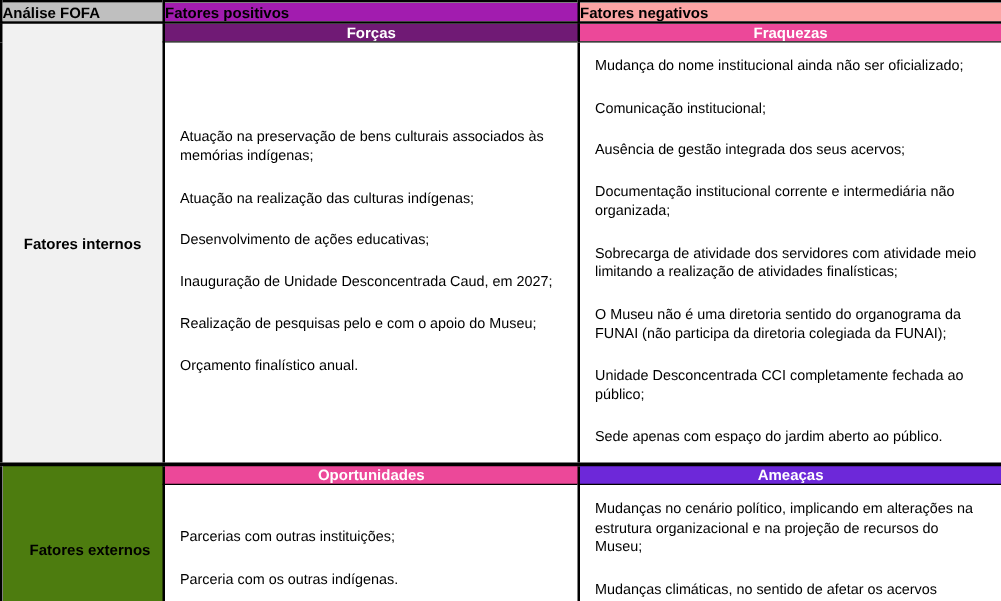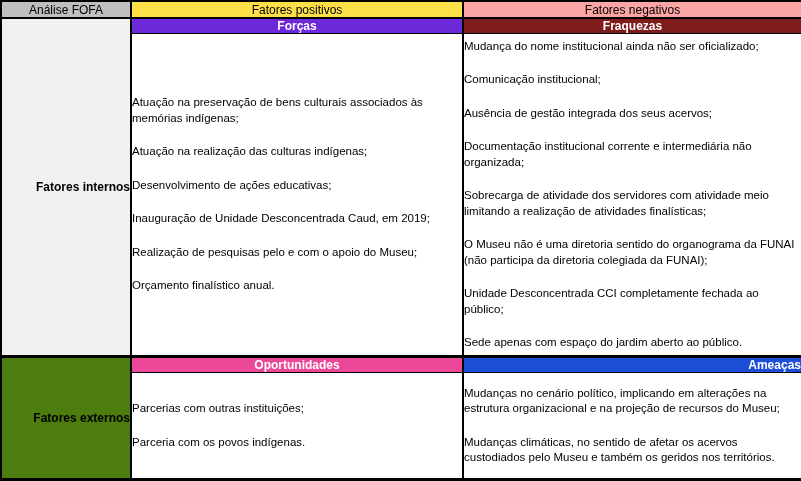--- a/index.html
+++ b/index.html
@@ -19,100 +19,99 @@
     border-left-width: 2px;
     border-right-width: 2px;
     padding: 0;
     overflow: hidden;
   }
   tr.r1 { height: 17px; }
   tr.r2 { height: 15px; }
   tr.r4 { height: 16px; }
   tr.r5 { height: 107px; }
   .hdr {
-    font-weight: normal;
+    font-weight: bold;
     font-size: 12px;
-    text-align: center;
     vertical-align: middle;
     border-bottom-width: 2px !important;
   }
   .sub {
     font-weight: bold;
     font-size: 12px;
     text-align: center;
     vertical-align: middle;
     color: #fff;
     line-height: 14px;
   }
   .rowlabel {
     font-weight: bold;
     font-size: 12px;
-    text-align: right;
+    text-align: center;
     vertical-align: middle;
   }
   .content {
     vertical-align: middle;
     font-size: 11.5px;
     line-height: 15.5px;
     padding: 4px 6px 4px 9px;
     text-align: left;
   }
-  .content p.item { margin: 0; }
+  .content p.item { margin: 12px; }
   .content p.item + p.item { margin-top: 18px; }
   tr.sect td { border-top-width: 3px !important; }
 </style>
 </head>
 <body>
 
 <table class="fofa-table">
   <colgroup>
     <col style="width:130px">
     <col style="width:332px">
     <col style="width:339px">
   </colgroup>
   <tbody>
     <tr class="r1">
       <td class="hdr" style="background-color: rgb(191, 191, 191);">Análise FOFA</td>
-      <td class="hdr" style="background-color: #fde047;">Fatores positivos</td>
+      <td class="hdr" style="background-color: #a21caf;">Fatores positivos</td>
       <td class="hdr" style="background-color: #fca5a5;">Fatores negativos</td>
     </tr>
     <tr class="r2">
       <td class="rowlabel" rowspan="2" style="background-color: rgb(241, 241, 241);">Fatores internos</td>
-      <td class="sub" style="background-color: #6d28d9;">Forças</td>
-      <td class="sub" style="background-color: #7f1d1d;">Fraquezas</td>
+      <td class="sub" style="background-color: #701a75;">Forças</td>
+      <td class="sub" style="background-color: #ec4899;">Fraquezas</td>
     </tr>
     <tr class="r3">
       <td class="content">
           <p class="item">Atuação na preservação de bens culturais associados às memórias indígenas;</p>
           <p class="item">Atuação na realização das culturas indígenas;</p>
           <p class="item">Desenvolvimento de ações educativas;</p>
-          <p class="item">Inauguração de Unidade Desconcentrada Caud, em 2019;</p>
+          <p class="item">Inauguração de Unidade Desconcentrada Caud, em 2027;</p>
           <p class="item">Realização de pesquisas pelo e com o apoio do Museu;</p>
           <p class="item">Orçamento finalístico anual.</p>
         </td>
       <td class="content">
           <p class="item">Mudança do nome institucional ainda não ser oficializado;</p>
           <p class="item">Comunicação institucional;</p>
           <p class="item">Ausência de gestão integrada dos seus acervos;</p>
           <p class="item">Documentação institucional corrente e intermediária não organizada;</p>
           <p class="item">Sobrecarga de atividade dos servidores com atividade meio limitando a realização de atividades finalísticas;</p>
           <p class="item">O Museu não é uma diretoria sentido do organograma da FUNAI (não participa da diretoria colegiada da FUNAI);</p>
           <p class="item">Unidade Desconcentrada CCI completamente fechada ao público;</p>
           <p class="item">Sede apenas com espaço do jardim aberto ao público.</p>
         </td>
     </tr>
     <tr class="r4 sect">
       <td class="rowlabel" rowspan="2" style="background-color: #4d7c0f; padding-left: 12px;">Fatores externos</td>
       <td class="sub" style="background-color: #ec4899;">Oportunidades</td>
-      <td class="sub" style="background-color: #1d4ed8; text-align: right;">Ameaças</td>
+      <td class="sub" style="background-color: #6d28d9;">Ameaças</td>
     </tr>
     <tr class="r5">
       <td class="content">
           <p class="item">Parcerias com outras instituições;</p>
-          <p class="item">Parceria com os povos indígenas.</p>
+          <p class="item">Parceria com os outras indígenas.</p>
         </td>
       <td class="content">
           <p class="item">Mudanças no cenário político, implicando em alterações na estrutura organizacional e na projeção de recursos do Museu;</p>
           <p class="item">Mudanças climáticas, no sentido de afetar os acervos custodiados pelo Museu e também os geridos nos territórios.</p>
         </td>
     </tr>
   </tbody>
 </table>
 
 </body></html>

